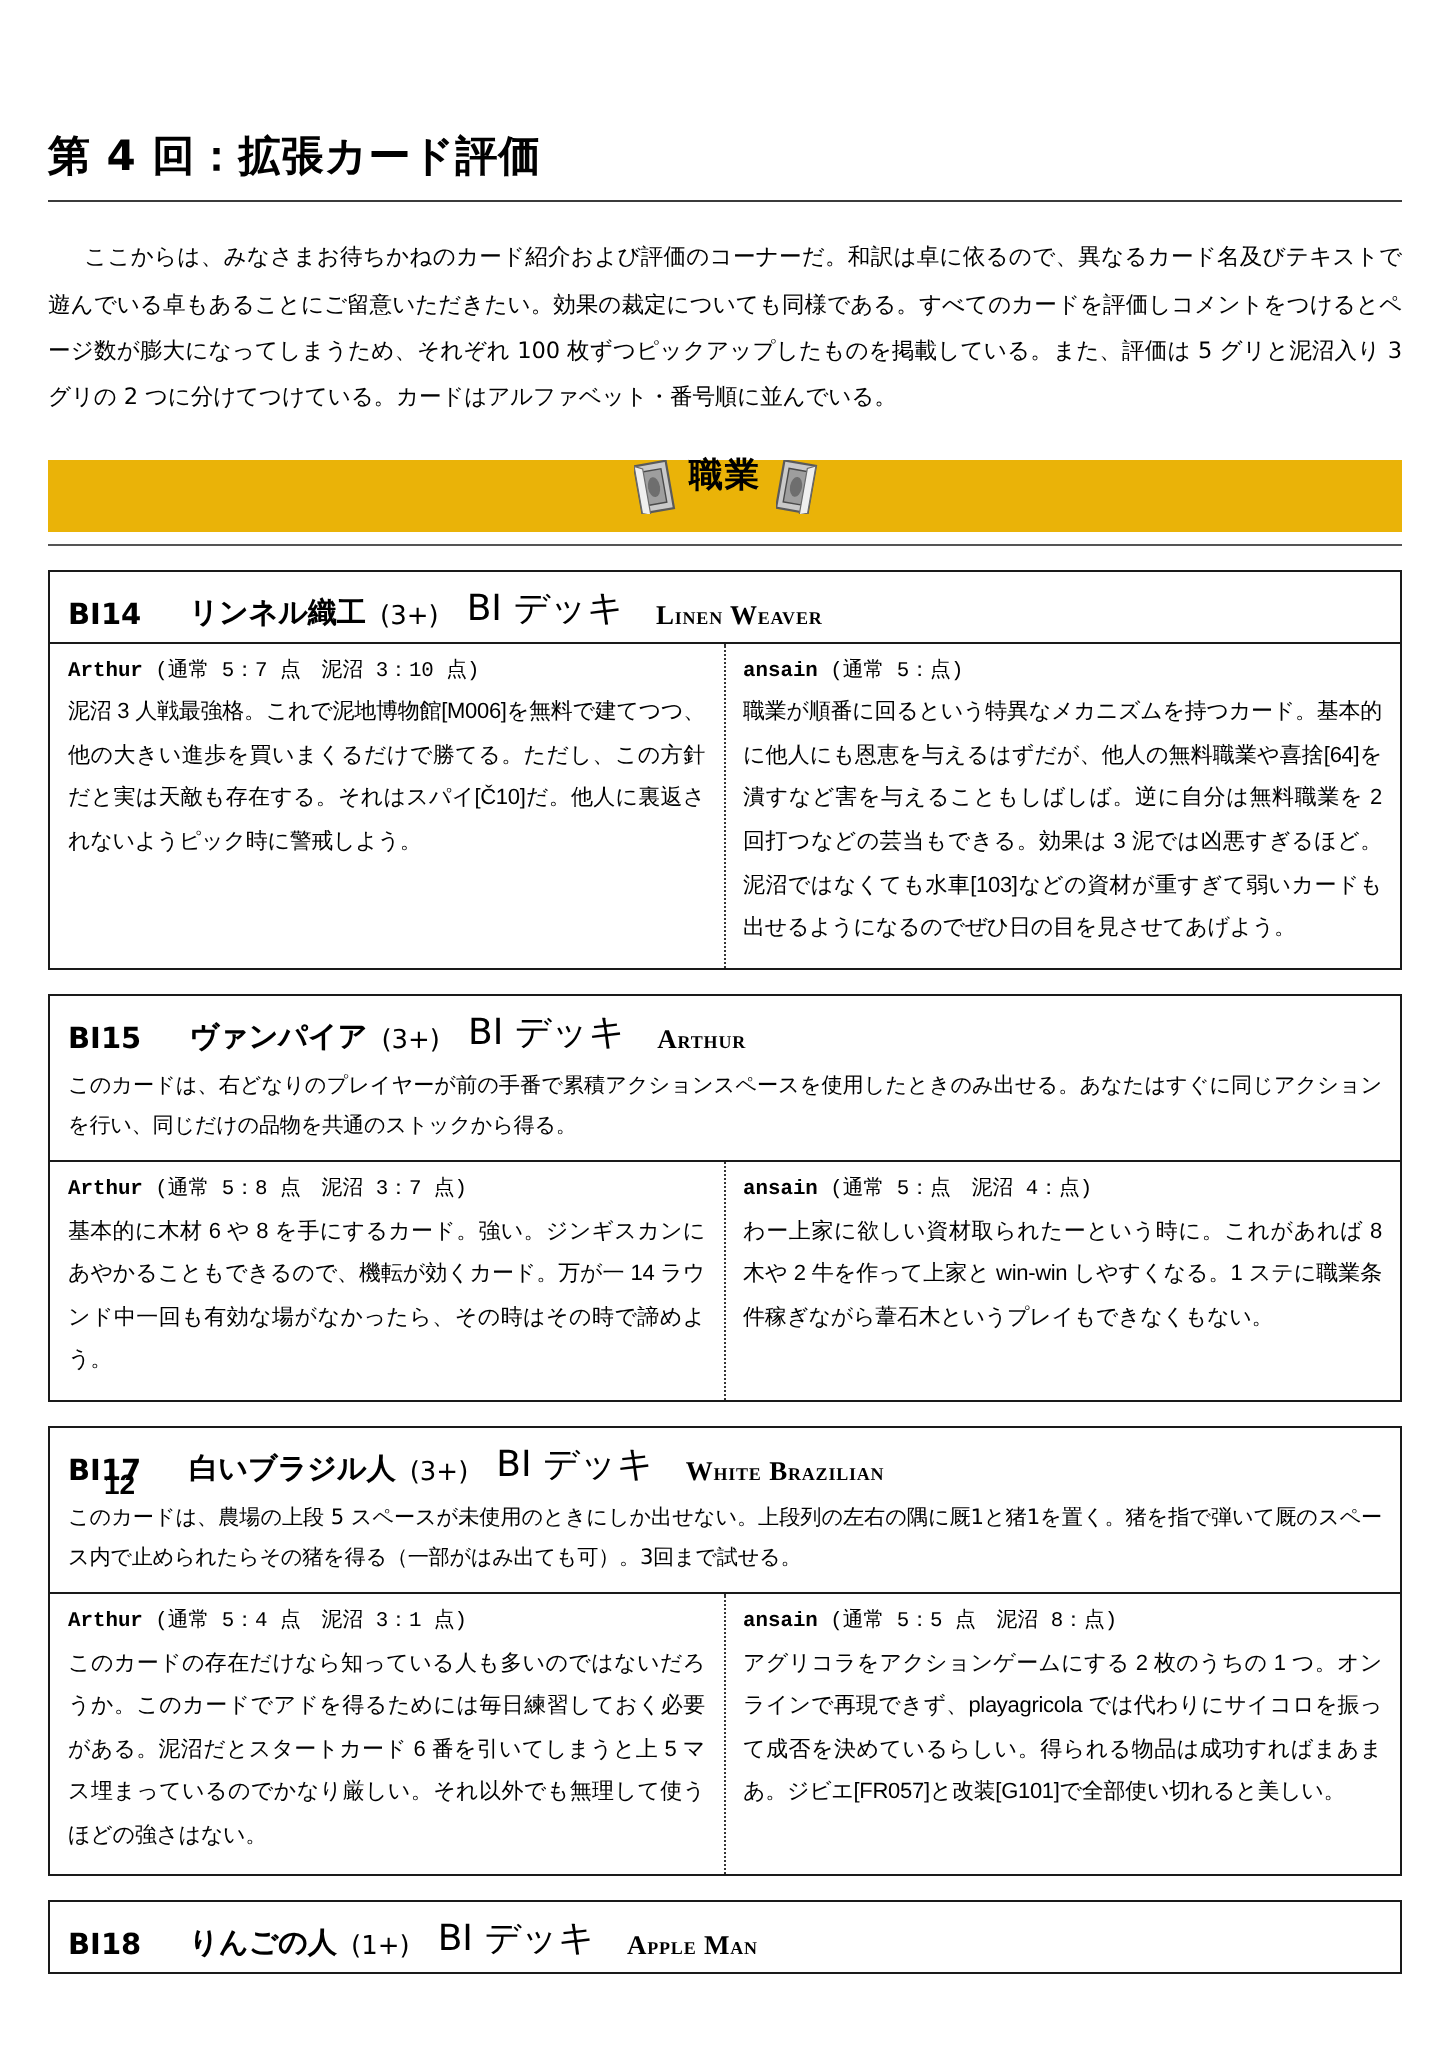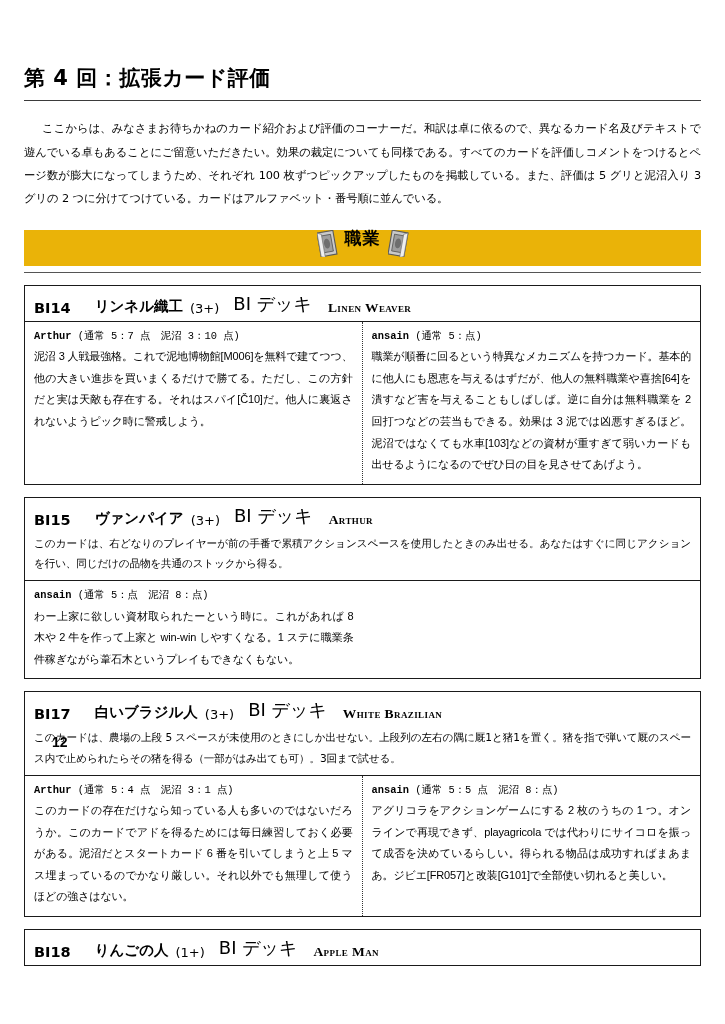--- a/index.html
+++ b/index.html
@@ -242,24 +242,31 @@
   <div class="card-block">
     <div class="card-head">
       <span class="card-code">BI15</span>
       <span class="card-name-jp">ヴァンパイア</span>
       <span class="card-players">(3+)</span>
       <span class="card-deck">BI デッキ</span>
       <span class="card-name-en">Arthur</span>
     </div>
     <div class="card-desc">このカードは、右どなりのプレイヤーが前の手番で累積アクションスペースを使用したときのみ出せる。あなたはすぐに同じアクションを行い、同じだけの品物を共通のストックから得る。</div>
     <div class="card-comments">
+      <div class="comment-col left">
+        <div class="reviewer-line">
+          <span class="reviewer-name">Arthur</span>
+          <span class="reviewer-scores">(通常 5：8 点　泥沼 3：7 点)</span>
+        </div>
+        <div class="comment-text">基本的に木材 6 や 8 を手にするカード。強い。ジンギスカンにあやかることもできるので、機転が効くカード。万が一 14 ラウンド中一回も有効な場がなかったら、その時はその時で諦めよう。</div>
+      </div>
       <div class="comment-col right">
         <div class="reviewer-line">
           <span class="reviewer-name">ansain</span>
-          <span class="reviewer-scores">(通常 5：点　泥沼 8：点)</span>
+          <span class="reviewer-scores">(通常 5：点　泥沼 4：点)</span>
         </div>
         <div class="comment-text">わー上家に欲しい資材取られたーという時に。これがあれば 8 木や 2 牛を作って上家と win-win しやすくなる。1 ステに職業条件稼ぎながら葦石木というプレイもできなくもない。</div>
       </div>
     </div>
   </div>
 
   <div class="card-block">
     <div class="card-head">
       <span class="card-code">BI17</span>
       <span class="card-name-jp">白いブラジル人</span>

